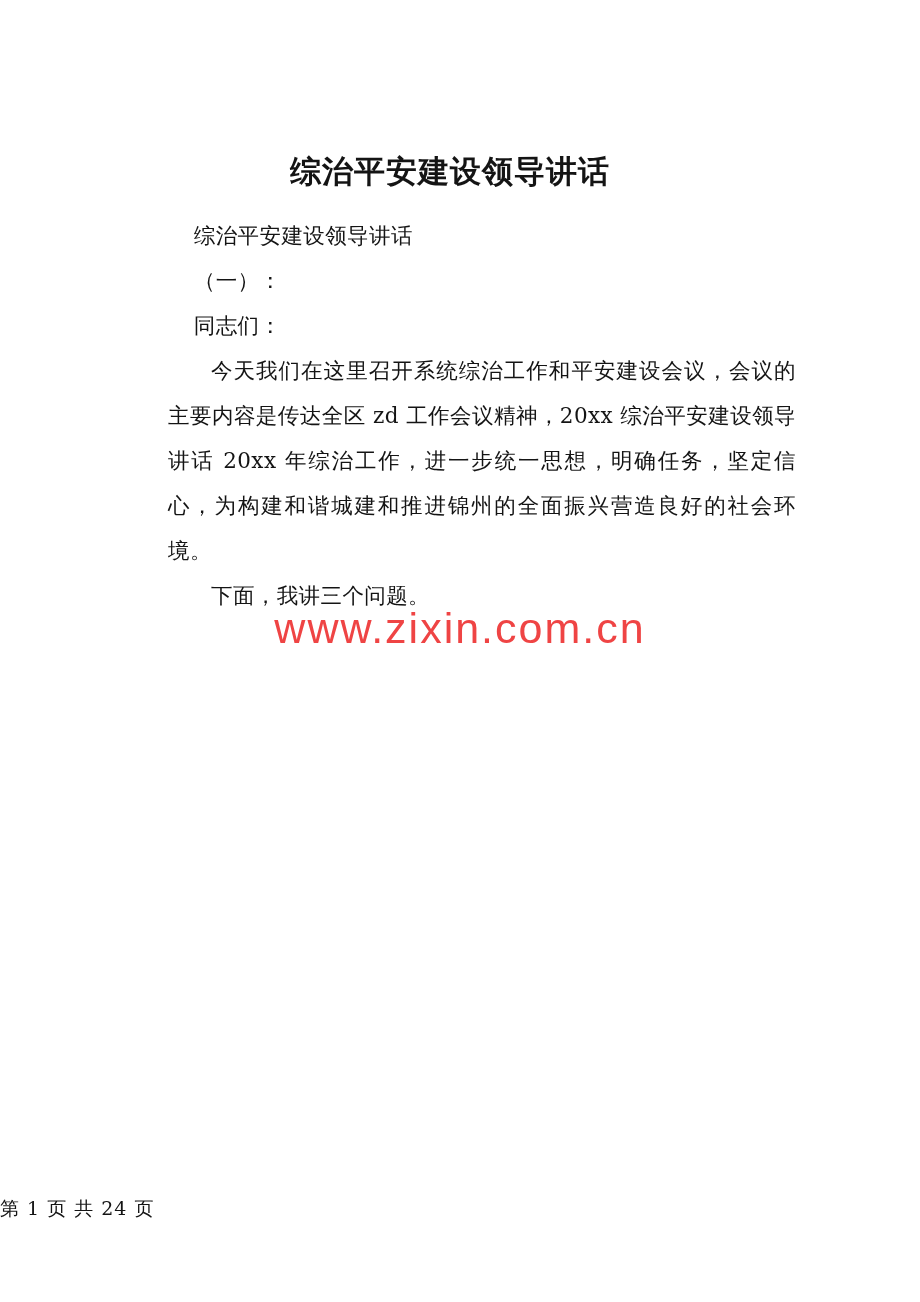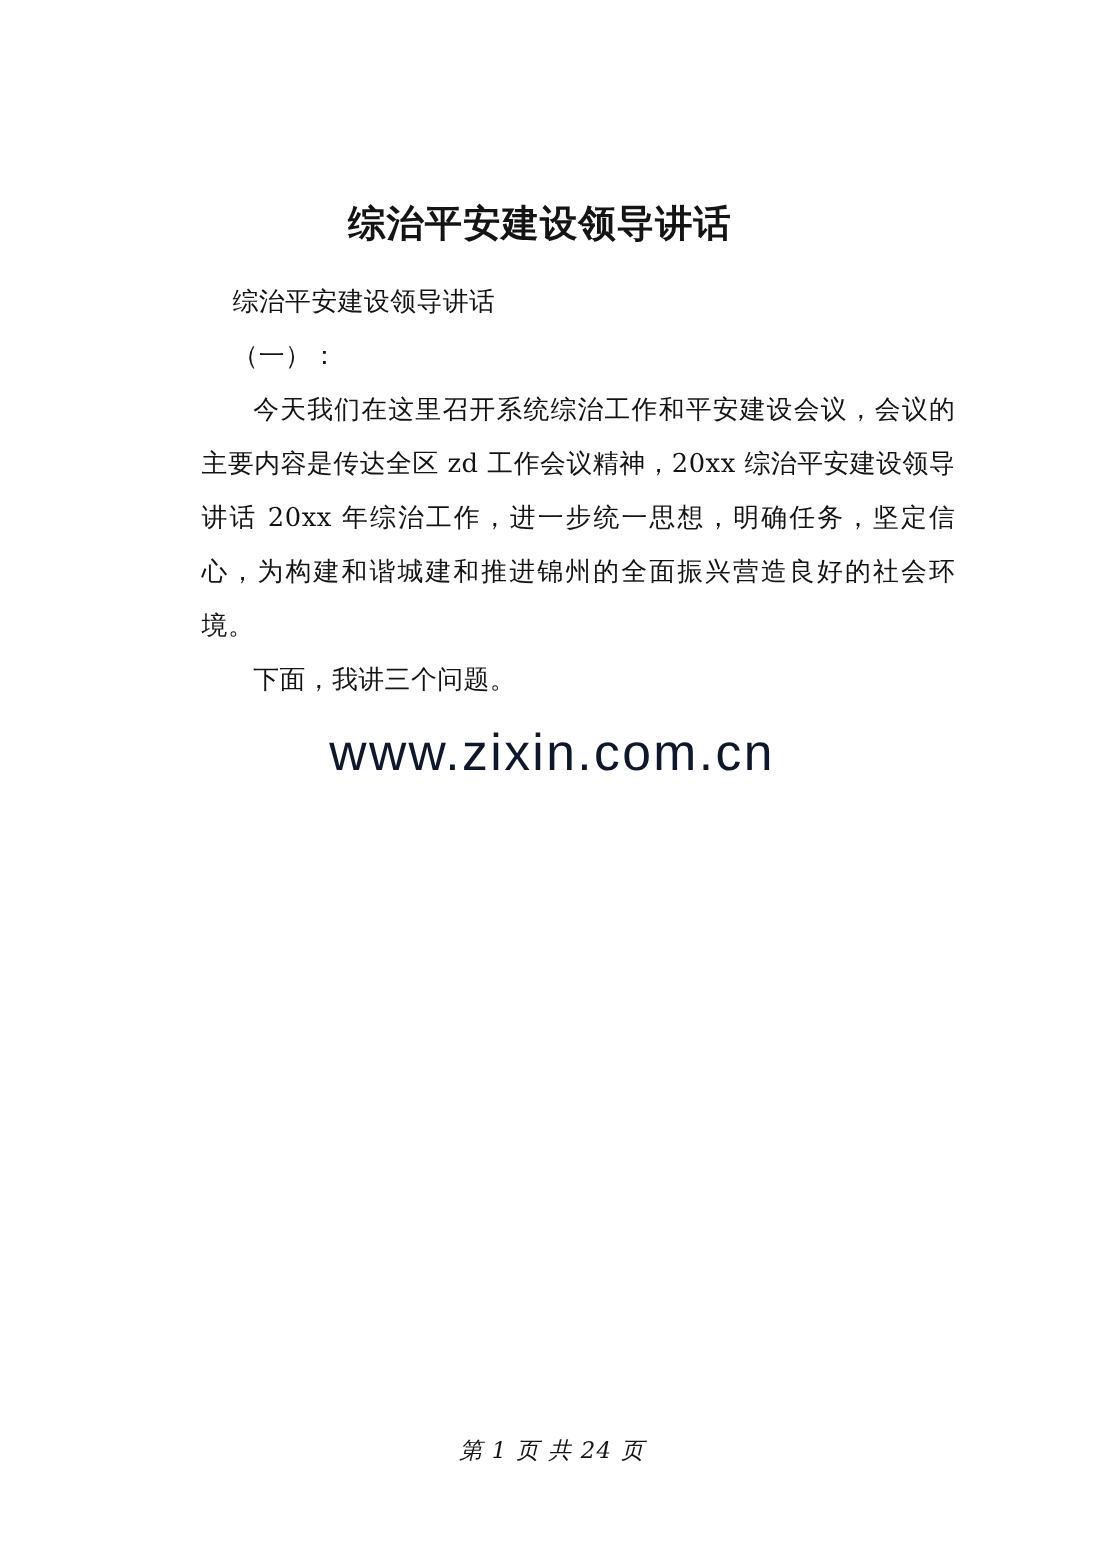--- a/index.html
+++ b/index.html
@@ -20,35 +20,34 @@
   
   .watermark {
     position: absolute;
     left: 0;
     top: 604px;
     width: 920px;
     text-align: center;
     font-family: "Liberation Sans", sans-serif;
     font-size: 43px;
     letter-spacing: 2px;
-    color: #0f172a;
+    color: #ef4444;
     white-space: nowrap;
     pointer-events: none;
     user-select: none;
     z-index: 0;
   }
 
   
   .content {
     position: absolute;
     left: 0;
     top: 0;
     width: 900px;
     z-index: 2;
-    margin-top: 16px;
   }
 
   .doc-title {
     margin: 0;
     padding-top: 152px;
     text-align: center;
     font-size: 31px;
     font-weight: bold;
     letter-spacing: 1px;
     line-height: 1.25;
@@ -75,44 +74,43 @@
   p.indent1 {
     text-indent: 1.2em;
   }
 
   
   .footer {
     position: absolute;
     left: 0;
     top: 1196px;
     width: 920px;
-    text-align: center;
     font-size: 19px;
     letter-spacing: 1px;
     z-index: 2;
-    font-style: italic;
   }
 </style>
 </head>
 <body>
 
 <div class="page">
 
   <div class="watermark">www.zixin.com.cn</div>
 
   <div class="content">
 
     <h1 class="doc-title">综治平安建设领导讲话</h1>
 
     <div class="body-block">
 
       <p class="para indent1">综治平安建设领导讲话</p>
 
       <p class="para indent1">（一）：</p>
 
+      <p class="para indent1">同志们：</p>
 
       <p class="para indent">今天我们在这里召开系统综治工作和平安建设会议，会议的主要内容是传达全区 zd 工作会议精神，20xx 综治平安建设领导讲话 20xx 年综治工作，进一步统一思想，明确任务，坚定信心，为构建和谐城建和推进锦州的全面振兴营造良好的社会环境。</p>
 
       <p class="para indent">下面，我讲三个问题。</p>
 
 
 
 
 
     </div>

